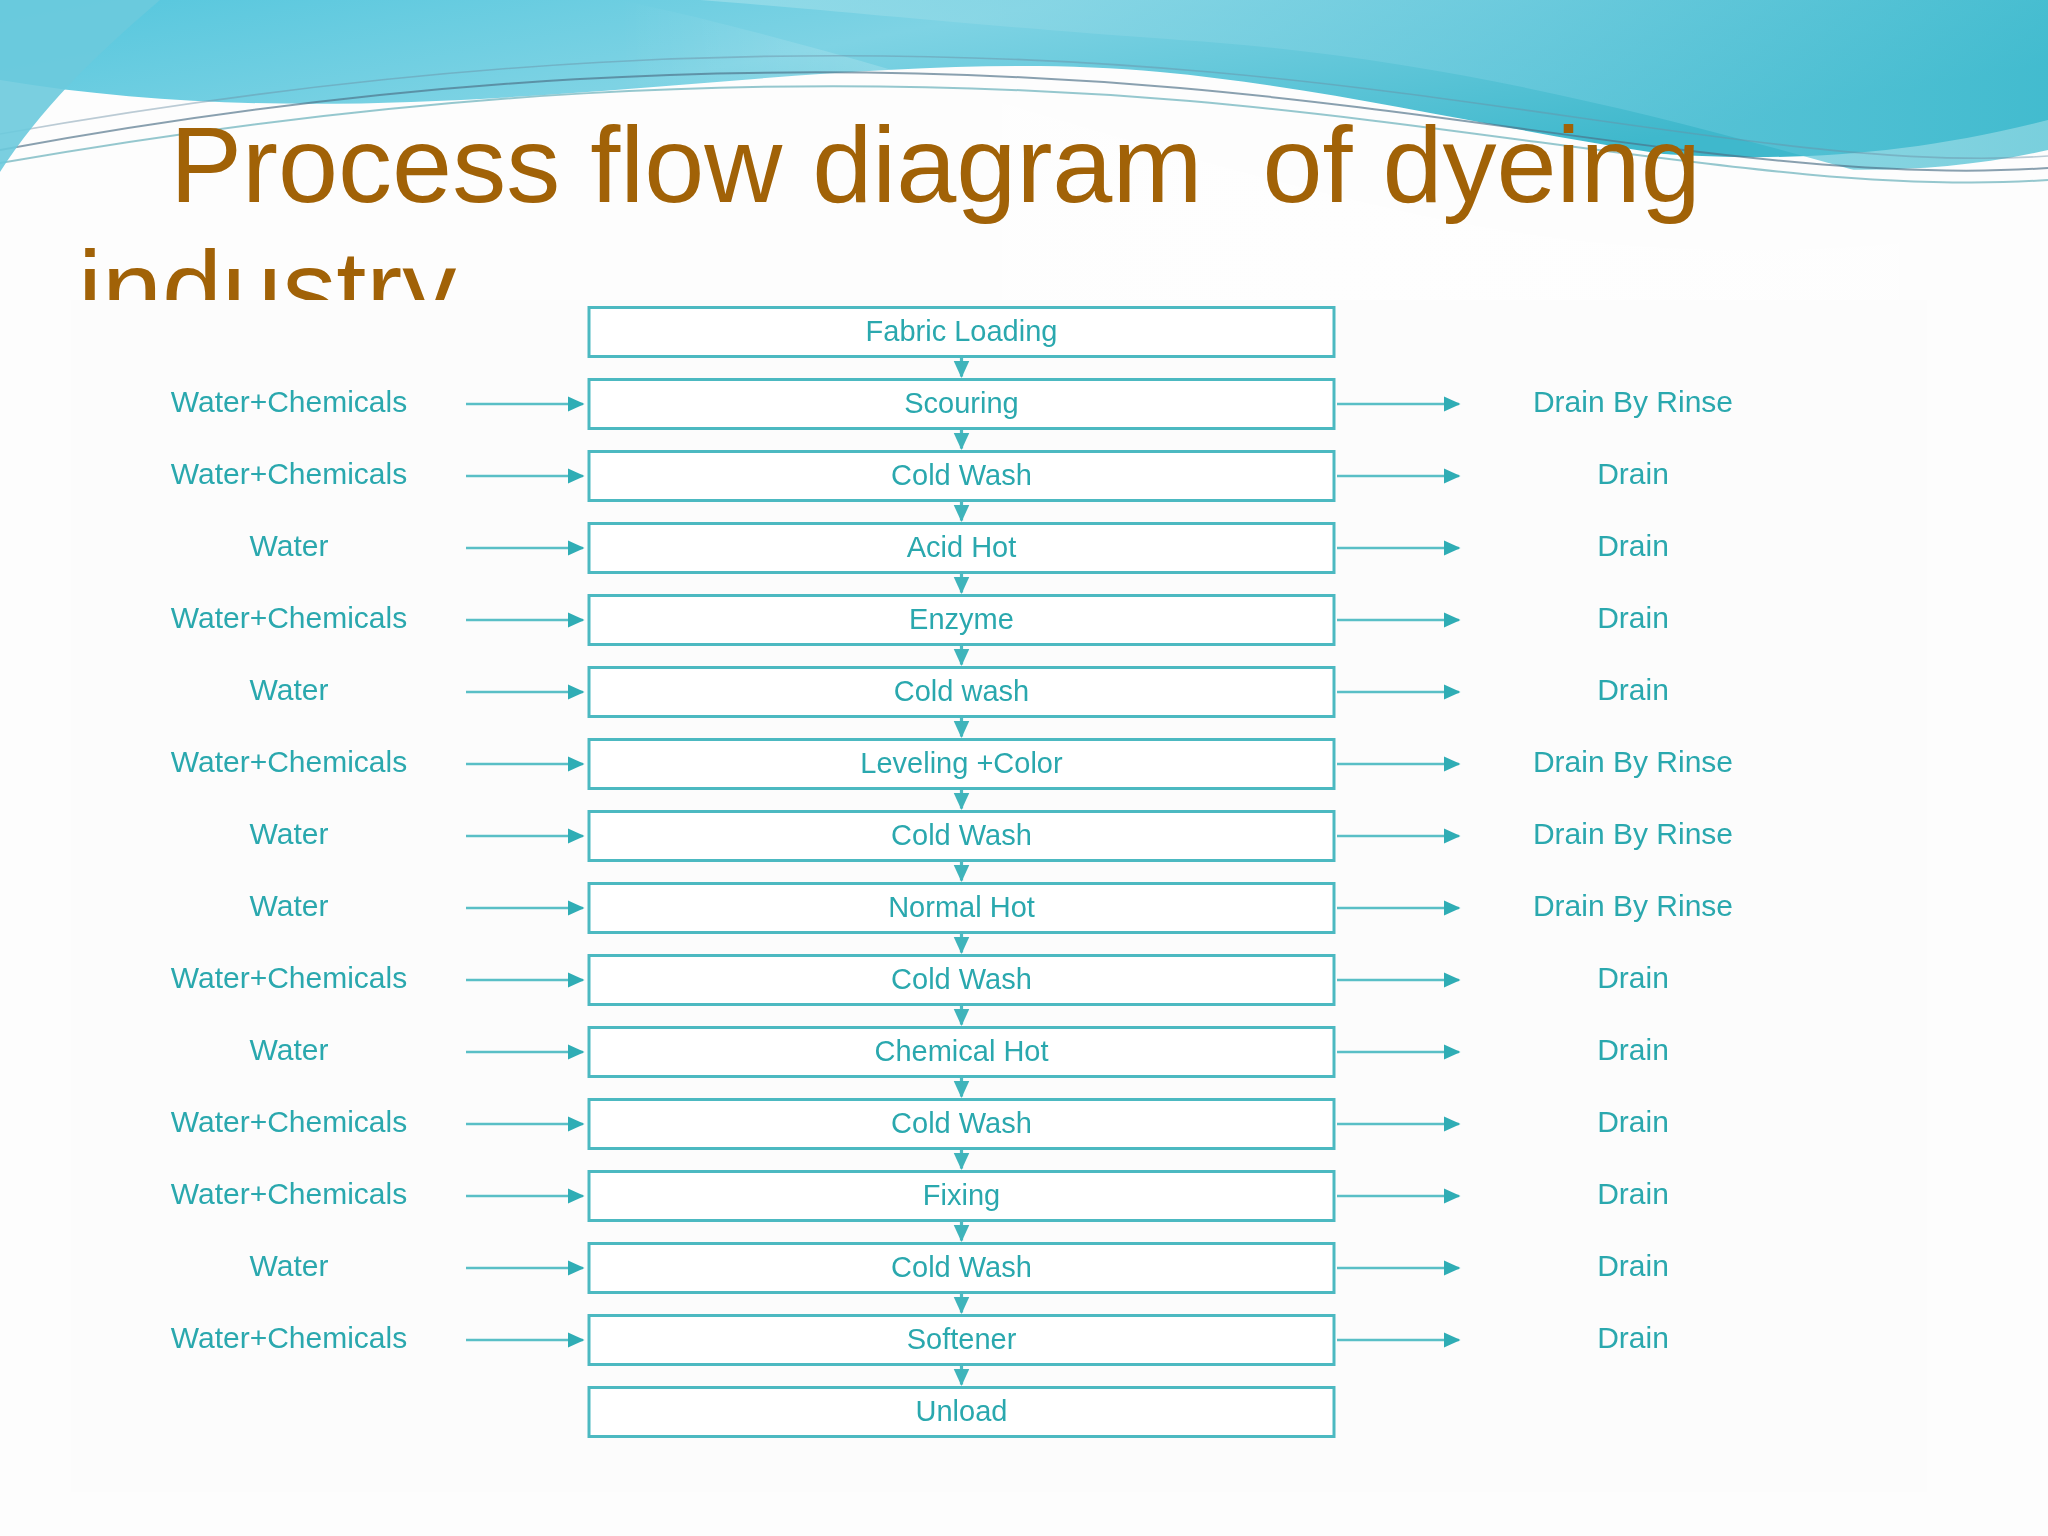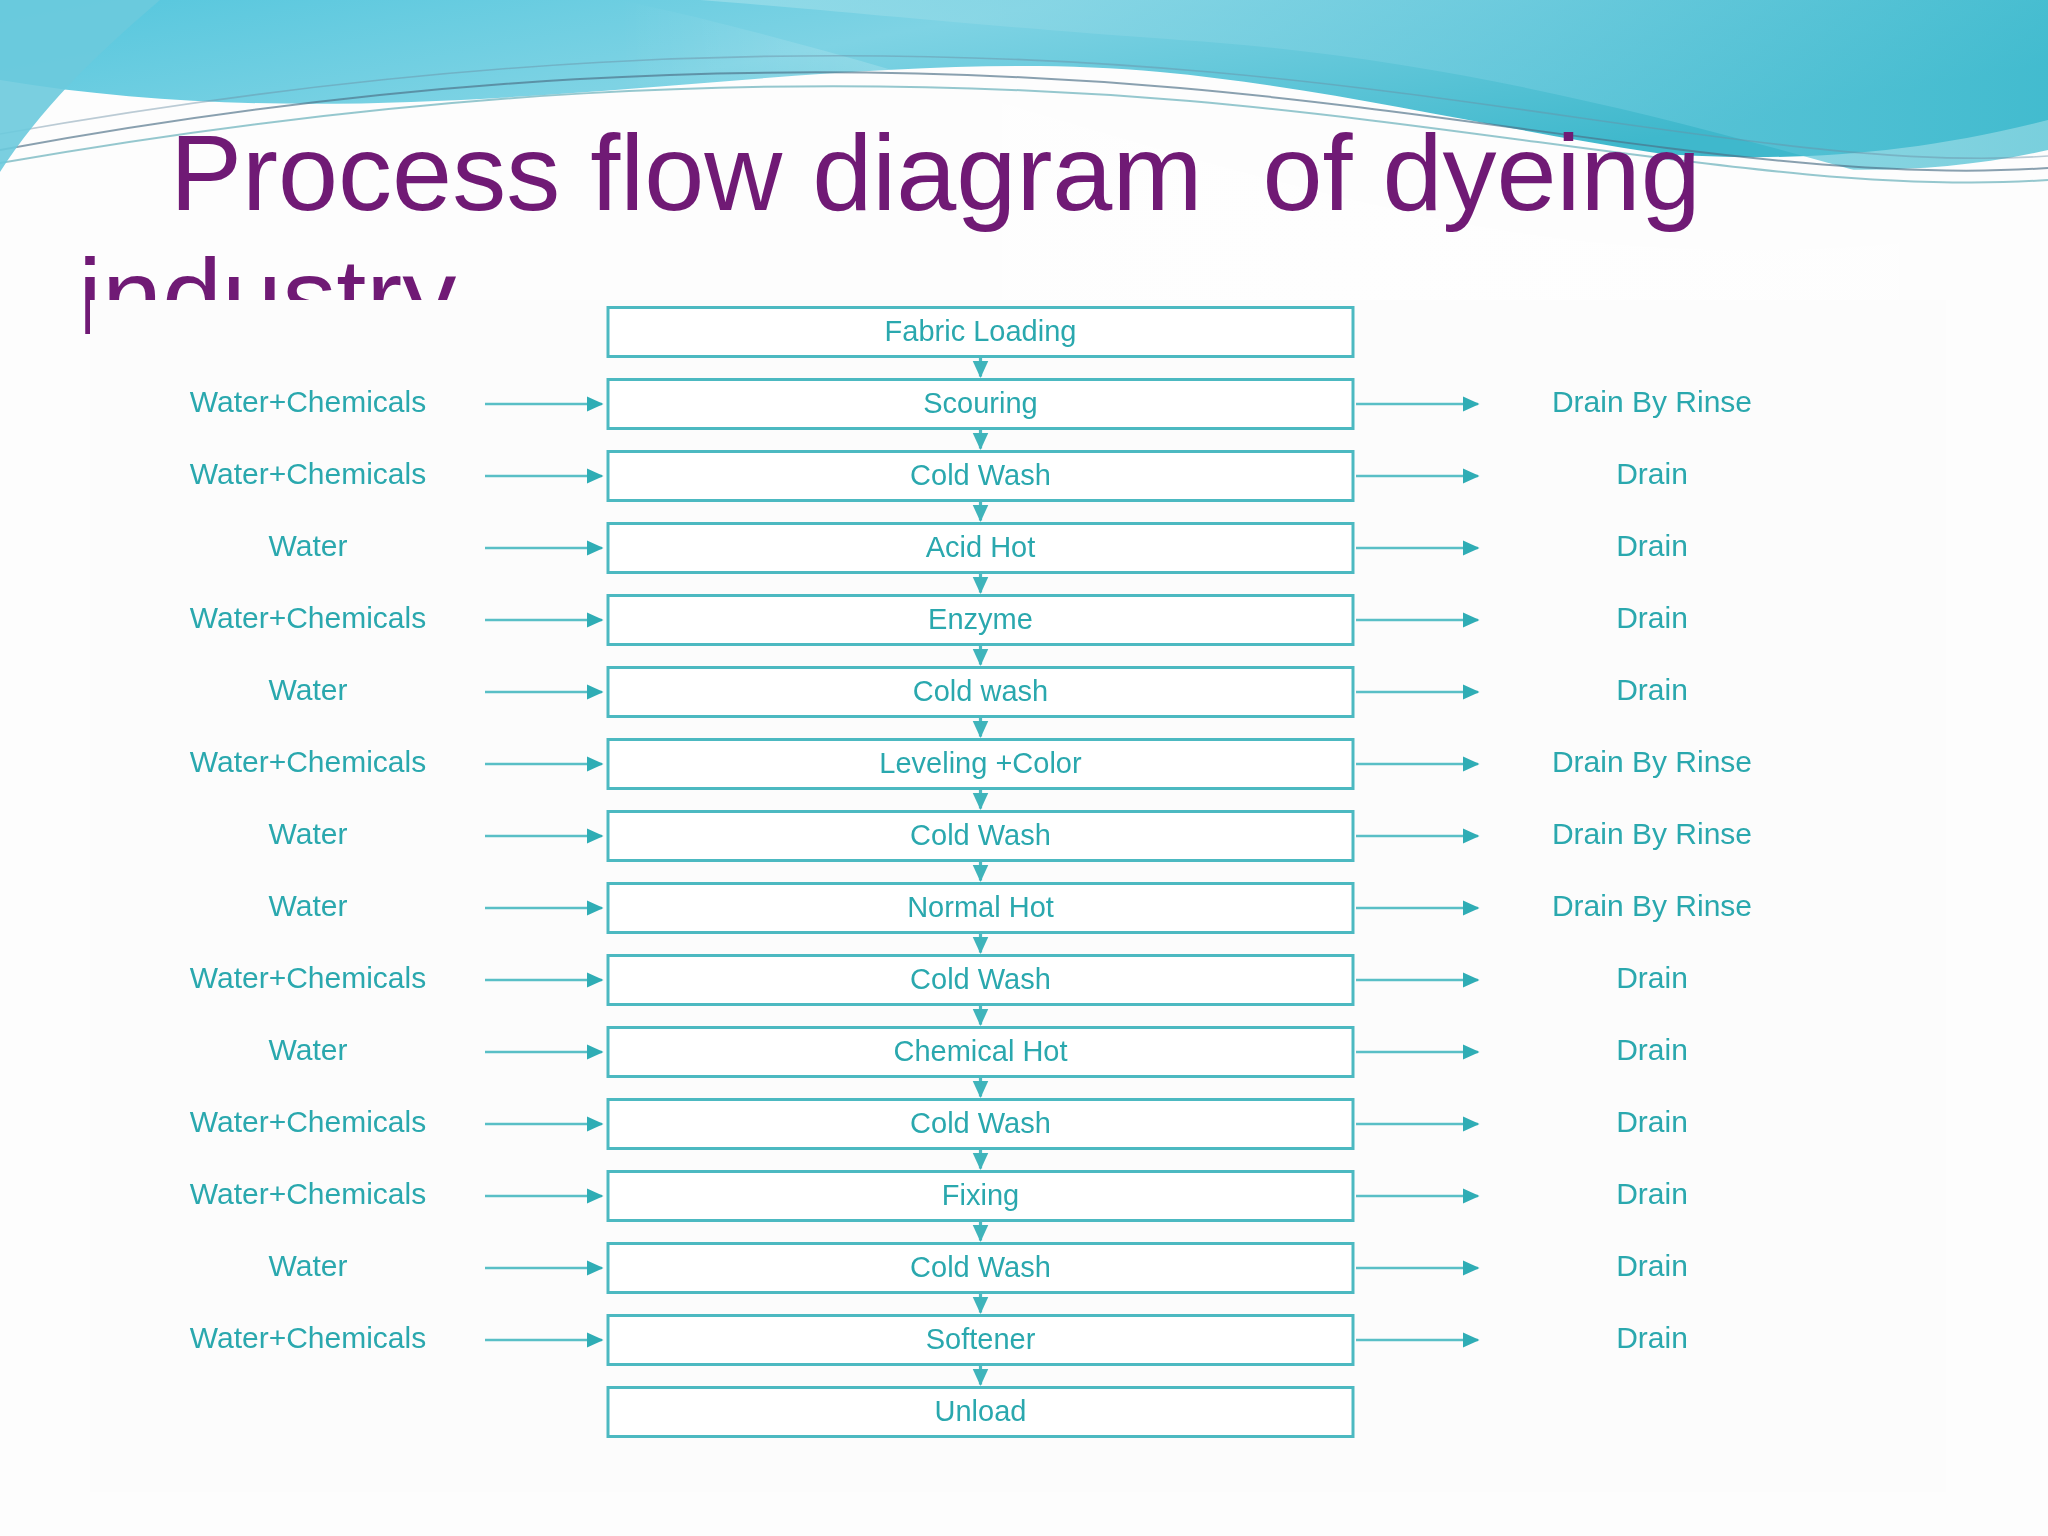--- a/index.html
+++ b/index.html
@@ -18,36 +18,36 @@
     overflow:hidden;
   }
   #wave-deco{
     position:absolute;top:0;left:0;width:2048px;height:330px;
     pointer-events:none;
   }
 
   
   #page-title{
     position:absolute;
-    left:78px; top:111px;
+    left:78px; top:103px;
     width:1900px;
     font-size:108px;
     line-height:124px;
     font-weight:400;
-    color:#701a75;
+    color:#a16207;
     letter-spacing:0px;
     white-space:pre-wrap;
     text-indent:92px;
     z-index:5;
   }
 
   
   #flowchart-image{
     position:absolute;
-    left:90px; top:300px;
+    left:71px; top:300px;
     width:1856px; height:1192px;
     background:#fcfcfc;
     z-index:8;
     overflow:hidden;
   }
   #flow-svg{display:block;width:1856px;height:1192px;}
 
   .flow-box-text{
     font-family:"Liberation Sans", sans-serif;
     font-size:29px;

